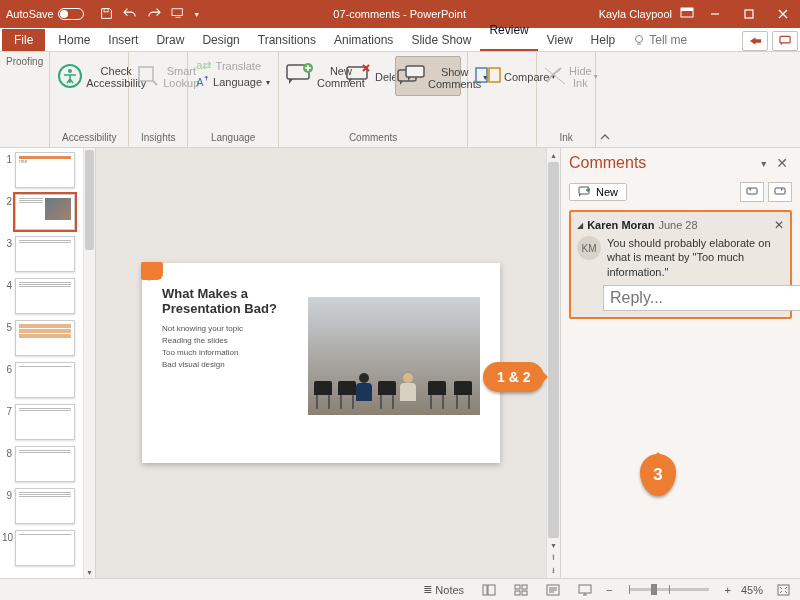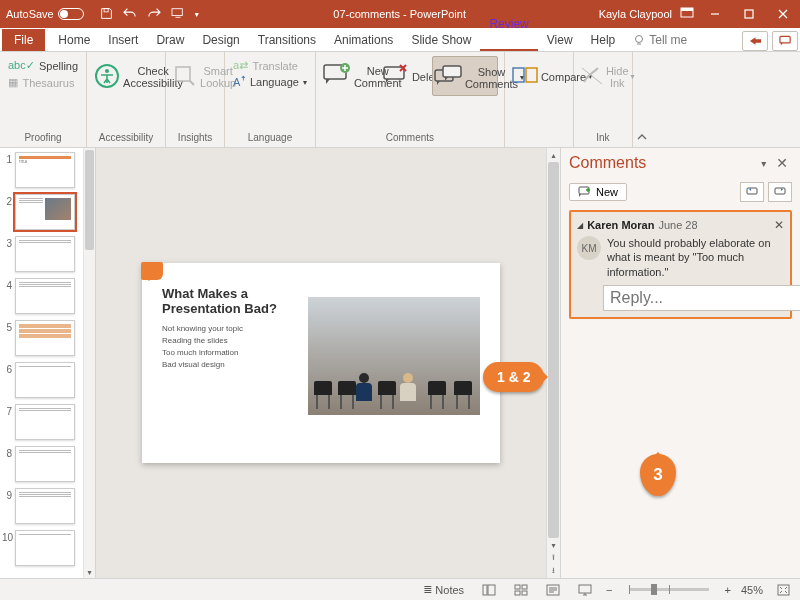--- a/index.html
+++ b/index.html
@@ -15,21 +15,21 @@
   .doc-title { flex: 1; text-align: center; }
   .user { padding: 0 8px; }
   .winbtns { display: flex; }
   .winbtn { width: 34px; height: 28px; display: flex; align-items: center; justify-content: center; }
   .topright { display:flex; align-items:center; gap:6px; padding-right:4px;}
 
   
   .menubar { height: 24px; background: #fff; display: flex; align-items: flex-end; border-bottom: 1px solid #d4d4d4; font-size: 12px; padding-left:2px;}
   .menubar .mtab { padding: 4px 9px; color: #444; cursor: pointer; }
   .menubar .mtab.file { background: #b7472a; color: #fff; margin-right:4px; padding:4px 12px;}
-  .menubar .mtab.active { color: #6d28d9; border-bottom: 2px solid #b7472a; padding-bottom:18px;}
+  .menubar .mtab.active { color: #0f172a; border-bottom: 2px solid #b7472a; padding-bottom:12px;}
   .menubar .tell { display:flex; align-items:center; gap:4px; color:#777;}
   .menubar .spacer { flex:1; }
   .menubar .rbtn { width:26px; height:20px; border:1px solid #c9c0b8; margin:0 2px; display:flex; align-items:center; justify-content:center; border-radius:2px;}
   .menubar .rbtn svg { fill:#b7472a; }
 
   
   .ribbon { height: 96px; background: #f3f2f1; border-bottom: 1px solid #d4d4d4; display: flex; font-size: 11px; }
   .group { border-right: 1px solid #d9d2c9; display: flex; flex-direction: column; align-items: center; justify-content: space-between; padding: 4px 6px 2px; }
   .group .controls { display:flex; gap:4px; align-items:flex-start; height:72px;}
   .group .label { font-size: 10px; color: #666; text-align:center; padding-bottom:2px;}
@@ -198,32 +198,20 @@
   <div class="rbtn">
       <svg width="13" height="12" viewBox="0 0 14 12">
         <rect x="1" y="1" width="11" height="7" rx="1" fill="none" stroke="#b7472a" stroke-width="1.3"></rect>
         <path d="M4 8l-2 3v-3" fill="#b7472a"></path>
       </svg>
     </div>
 </div>
 
 <div class="ribbon">
   <div class="group">
-    <div class="controls">
-        <div class="vstack">
-      <div class="smallbtn">
-            <span style="color:#4a8;">abc✓</span>
-            <span>Spelling</span>
-          </div>
-      <div class="smallbtn disabled">
-            <span>▦</span>
-            <span>Thesaurus</span>
-          </div>
-    </div>
-      </div>
     <div class="label">Proofing</div>
   </div>
   <div class="group">
     <div class="controls">
         <div class="bigbtn wide">
       <div class="ico">
             <svg width="28" height="28" viewBox="0 0 28 28">
               <circle cx="14" cy="14" r="11" fill="none" stroke="#3a7" stroke-width="2"></circle>
               <circle cx="14" cy="9" r="2" fill="#3a7"></circle>
               <path d="M8 13h12M14 13v8M11 21l3-4 3 4" stroke="#3a7" stroke-width="1.6" fill="none"></path>

